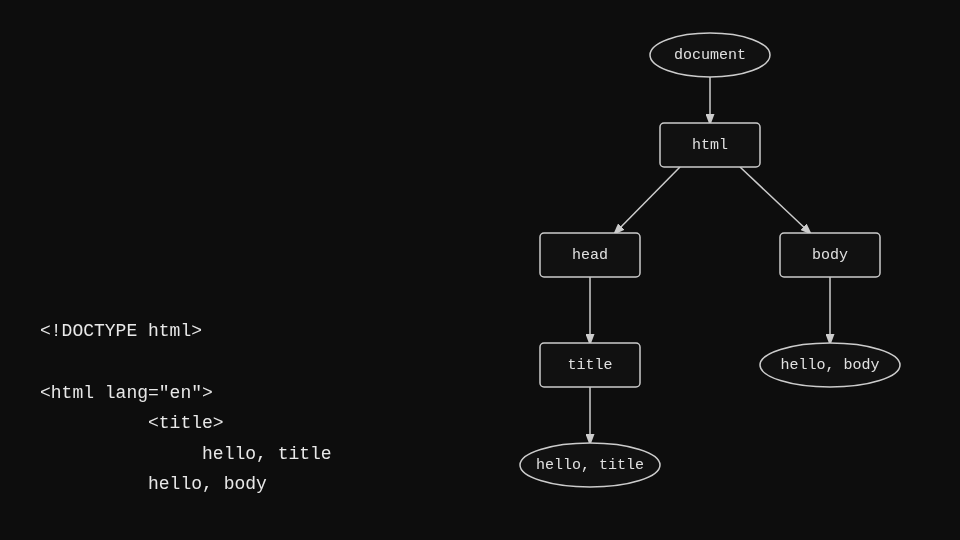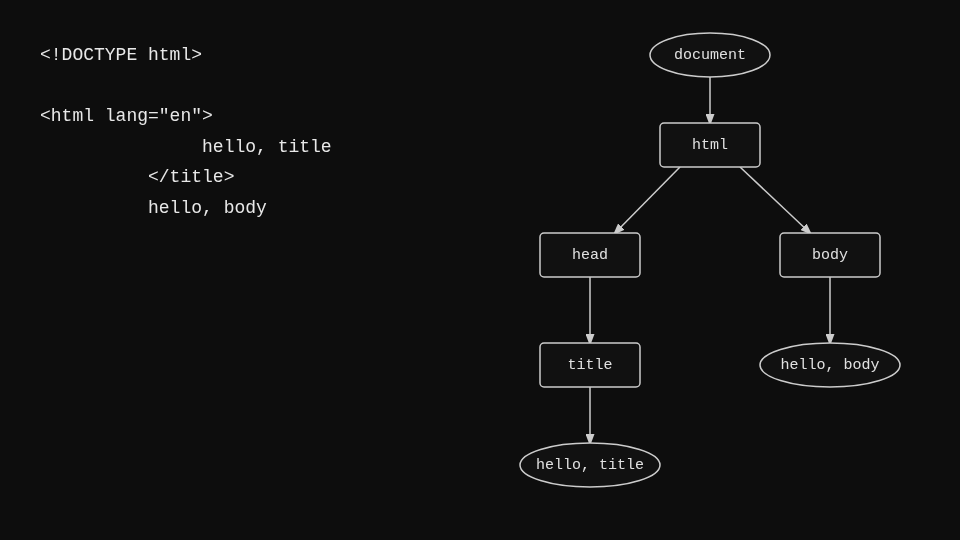--- a/index.html
+++ b/index.html
@@ -13,21 +13,21 @@
       overflow: hidden;
       display: flex;
     }
 
     
     .code-panel {
       width: 460px;
       padding: 40px 40px;
       display: flex;
       flex-direction: column;
-      justify-content: flex-start;
+      justify-content: flex-end;
     }
 
     .code-line {
       font-size: 18px;
       line-height: 1.7;
       white-space: pre;
       color: #e8e8e8;
     }
 
     
@@ -77,22 +77,22 @@
     }
   </style>
 </head>
 <body>
 
 <div class="code-panel">
   <div id="code-lines">
       <div class="code-line">&lt;!DOCTYPE html&gt;</div>
       <div class="code-line">&nbsp;</div>
       <div class="code-line">&lt;html lang="en"&gt;</div>
+      <div class="code-line">          &lt;title&gt;</div>
       <div class="code-line">               hello, title</div>
-      <div class="code-line">          &lt;/title&gt;</div>
       <div class="code-line">          hello, body</div>
     </div>
 </div>
 
 <div class="tree-panel">
   <div class="tree-container">
     <svg id="tree-svg" viewBox="0 0 500 540" preserveAspectRatio="xMidYMid meet">
       <defs>
         <marker id="arrowhead" markerWidth="8" markerHeight="6" refX="6" refY="3" orient="auto">
           <polygon points="0 0, 8 3, 0 6" fill="#ccc"></polygon>

